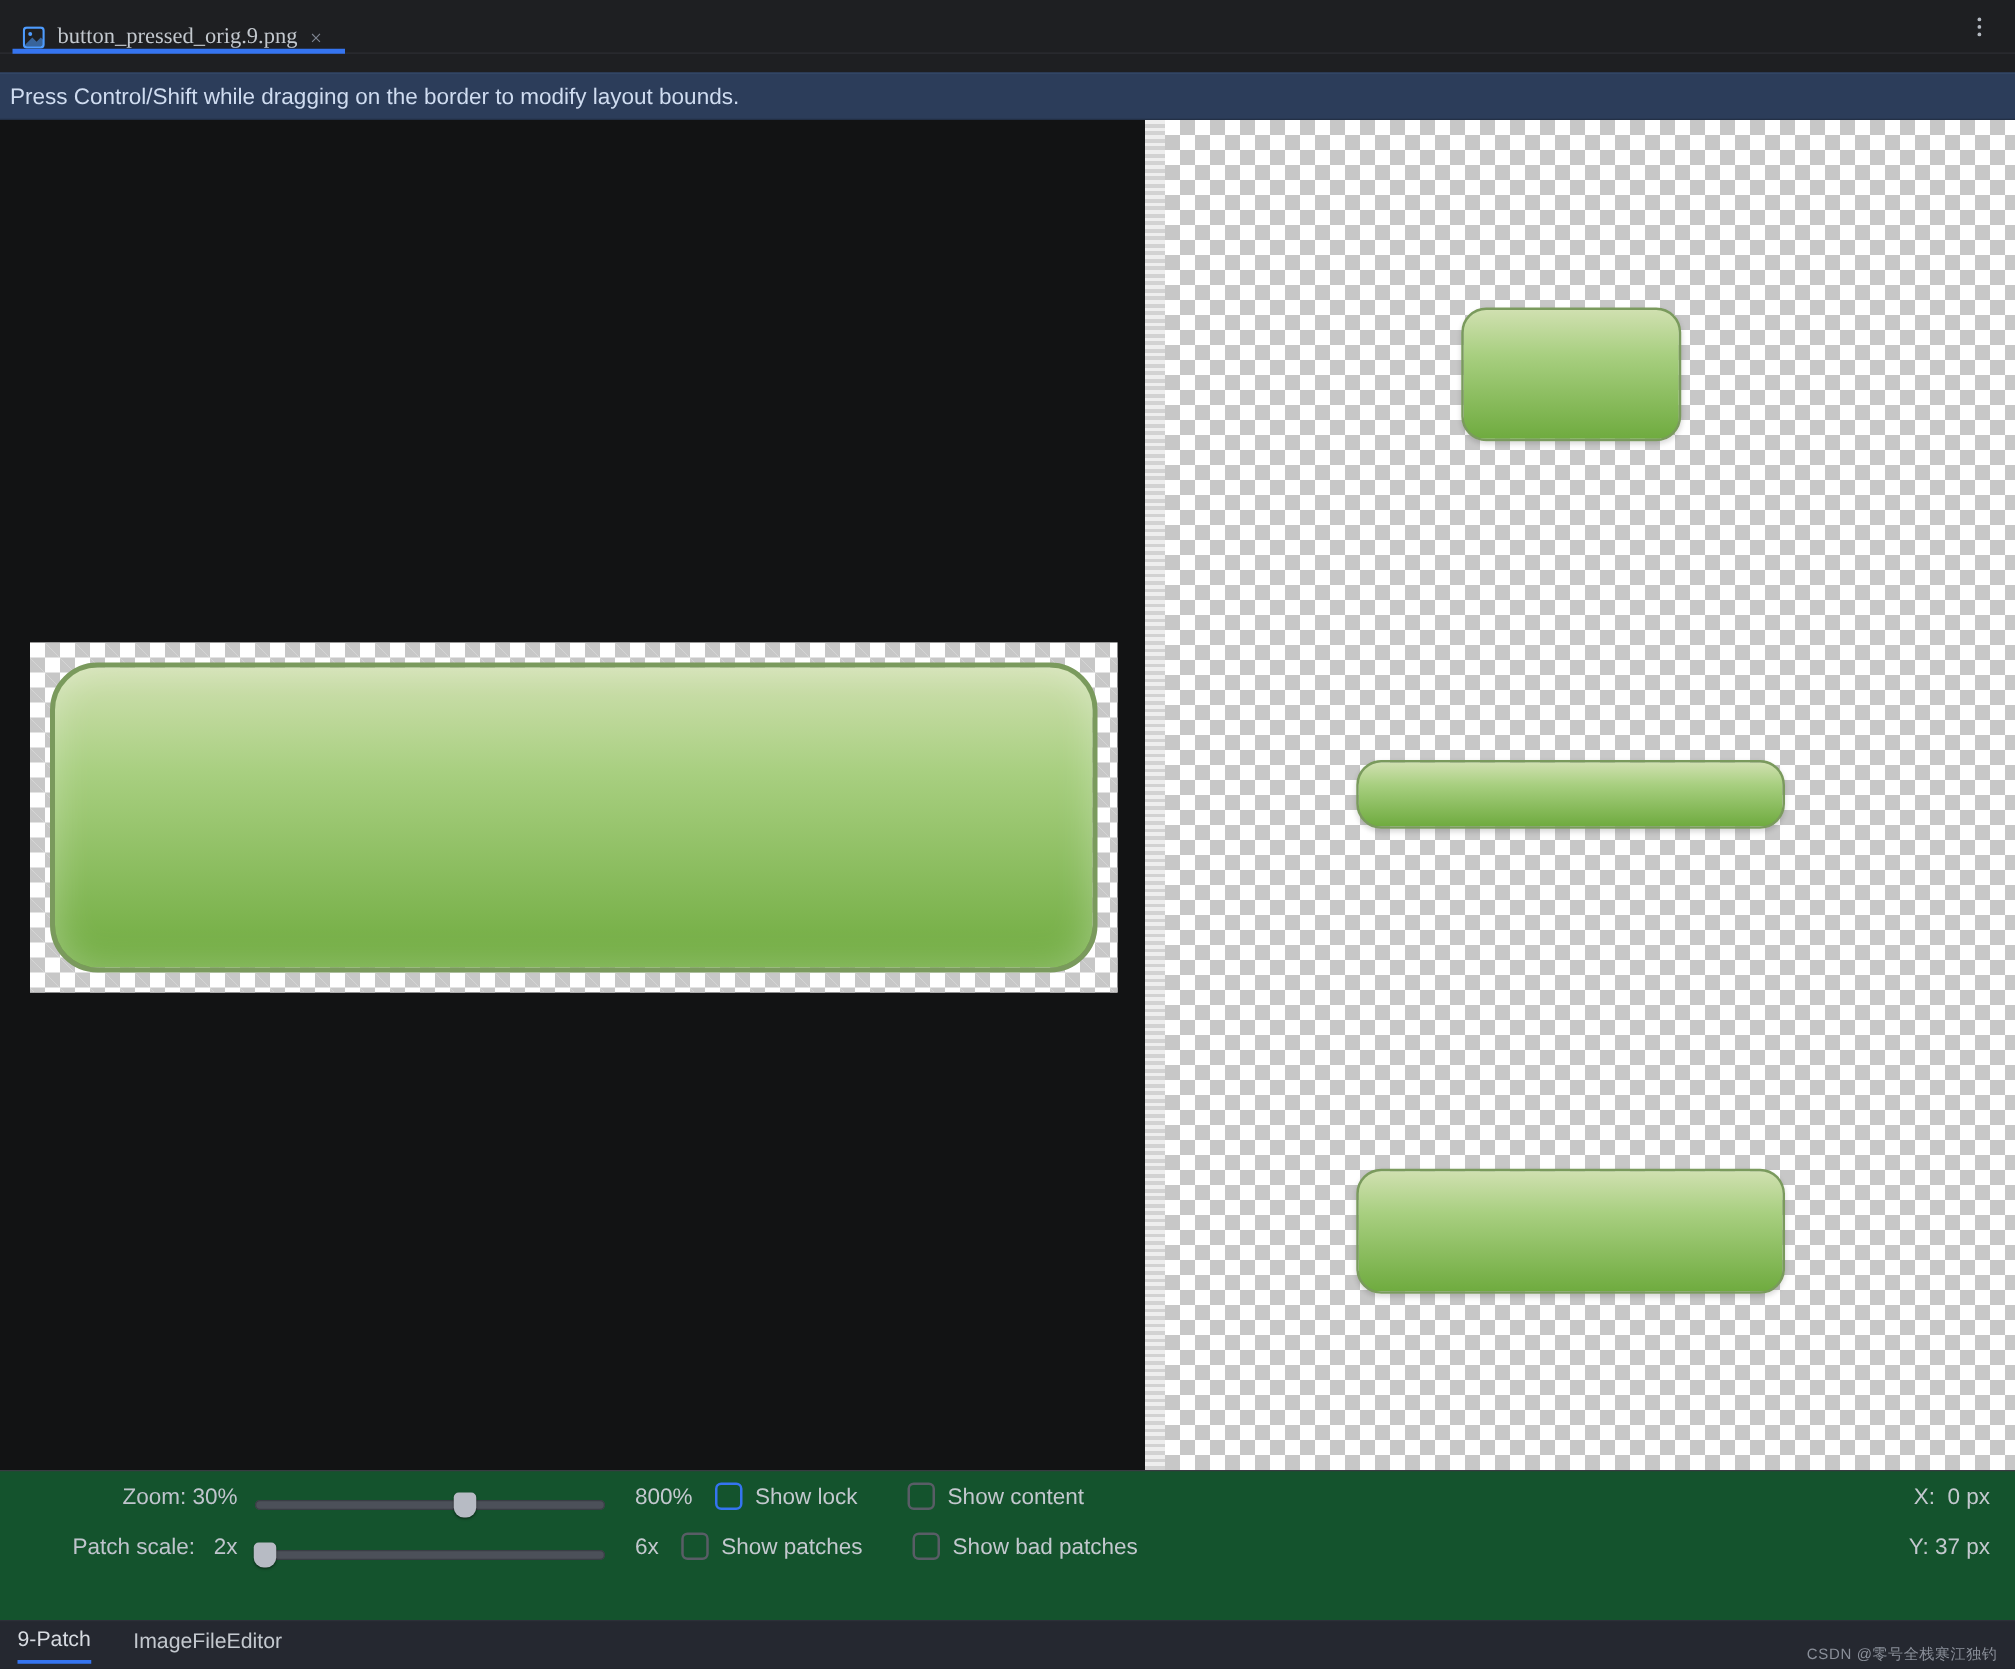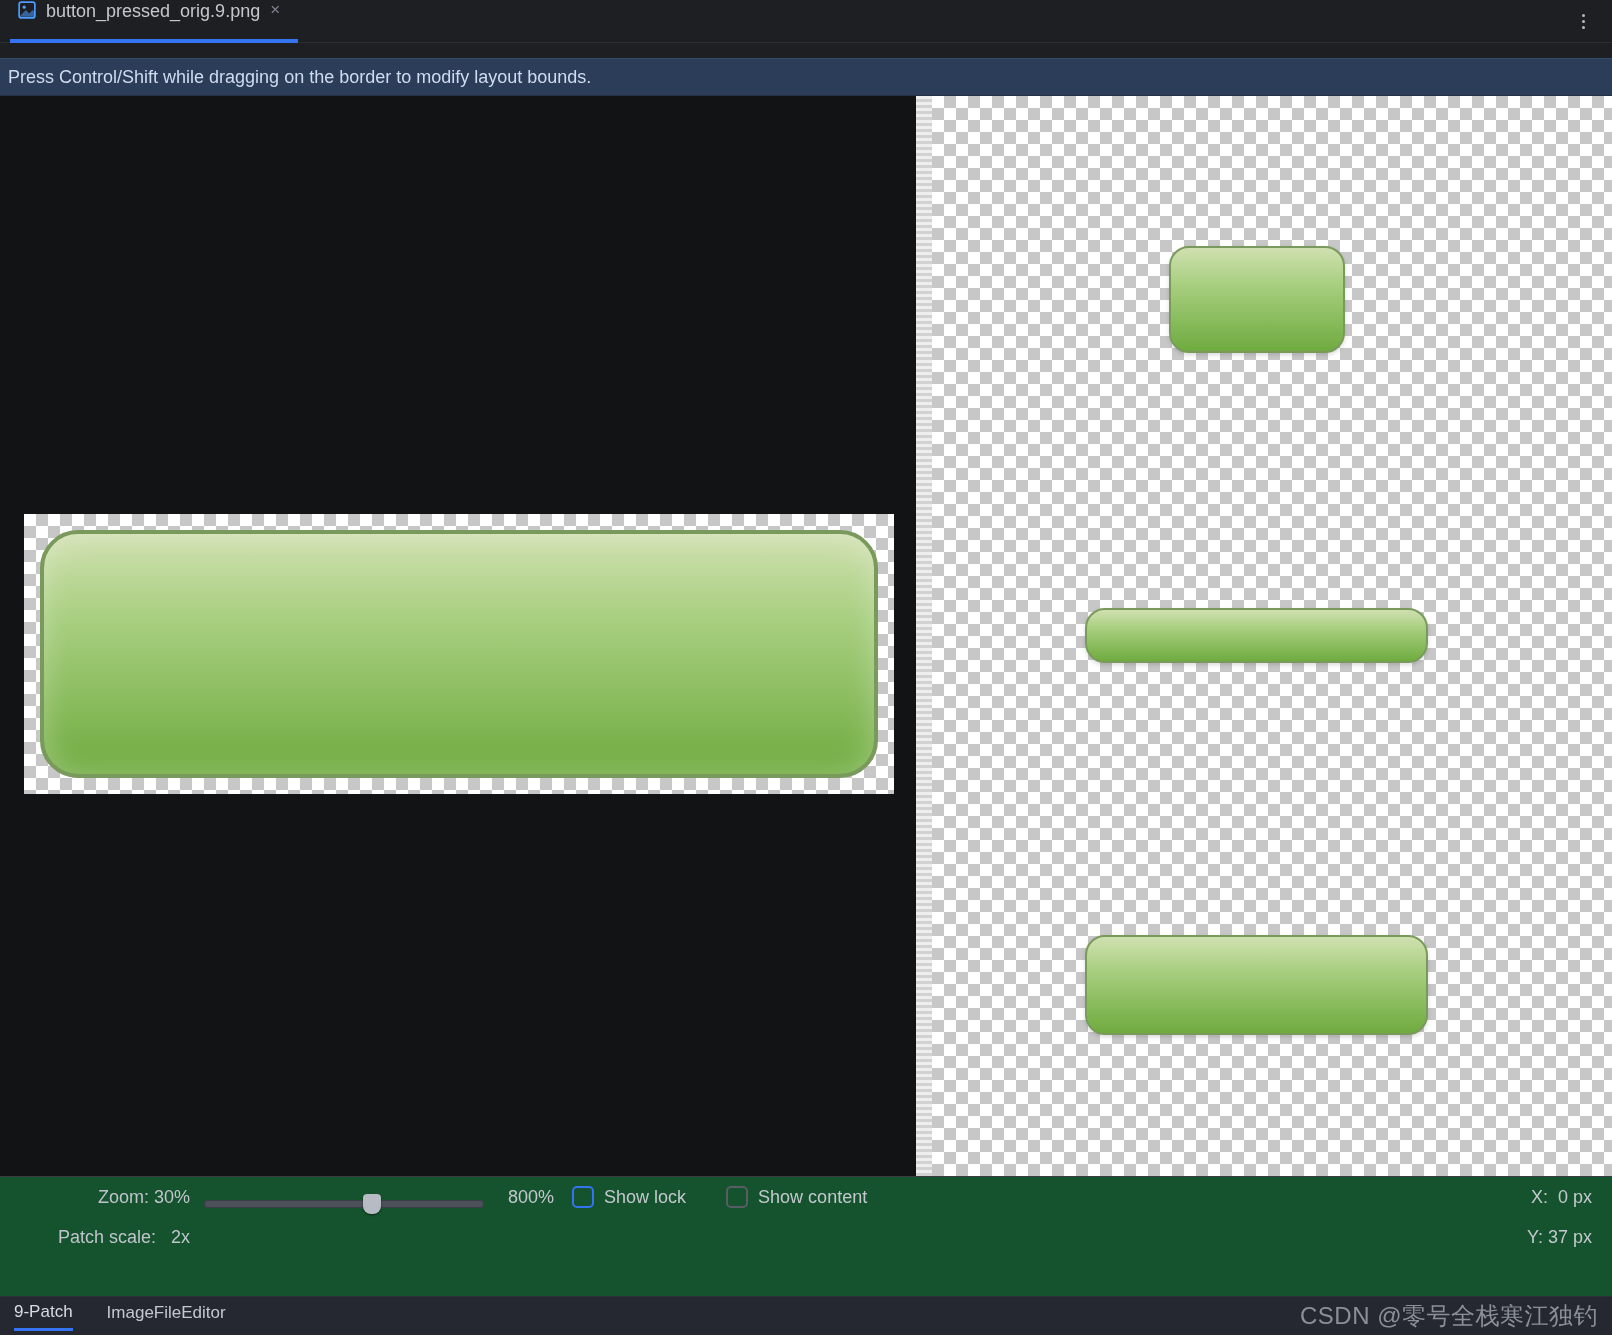--- a/index.html
+++ b/index.html
@@ -15,24 +15,25 @@
   }
 
   
   .tabbar {
     position:absolute; top:0; left:0; right:0; height:43px;
     background:#1e1f22;
     border-bottom:1px solid #2c2e33;
     display:flex; align-items:center; padding-left:10px;
   }
   .tab {
-    display:flex; align-items:flex-start; gap:10px;
+    display:flex; align-items:flex-end; gap:10px;
     padding:0 18px 0 8px; height:100%;
     border-bottom:4px solid #3574f0;
     margin-bottom:-1px;
+    font-family:Liberation Serif, serif;
   }
   .tab .file-icon { width:18px; height:18px; flex:0 0 auto; }
   .tab .close { color:#7f8592; font-size:17px; line-height:1; cursor:pointer; }
   .tabbar .kebab {
     margin-left:auto; margin-right:20px;
     width:18px; height:18px; cursor:pointer;
     display:flex; flex-direction:column; justify-content:center; align-items:center; gap:3px;
   }
   .tabbar .kebab span { width:3px; height:3px; border-radius:50%; background:#b4b9c1; }
 
@@ -142,21 +143,21 @@
   .footer-tabs {
     position:absolute; left:0; right:0; bottom:0; height:39px;
     background:#252830; border-top:1px solid #2d3038;
     display:flex; align-items:center; gap:34px; padding-left:14px;
     font-size:17px;
   }
   .footer-tabs .ft { cursor:pointer; padding-bottom:6px; }
   .footer-tabs .active { border-bottom:3px solid #3574f0; color:#d8dce2; }
   .watermark {
     position:absolute; right:14px; bottom:3px;
-    color:#8a8f99; font-size:24px; letter-spacing:.5px;
+    color:#8a8f99; font-size:12px; letter-spacing:.5px;
     pointer-events:none;
   }
 </style>
 </head>
 <body>
 
 <div class="tabbar">
   <div class="tab">
     <svg class="file-icon" viewBox="0 0 16 16">
       <rect x="1" y="1" width="14" height="14" rx="2" fill="none" stroke="#4e9cff" stroke-width="1.5"></rect>
@@ -220,20 +221,42 @@
       </div>
     </div>
   </div>
   <div class="coords" style="grid-column:3; grid-row:1;">
     <span>X:</span>&nbsp;&nbsp;<span>0 px</span>
   </div>
 
   <div class="lbl" style="grid-row:2;">
     <span>Patch scale:</span>&nbsp;&nbsp;&nbsp;<span>2x</span>
   </div>
+  <div class="row2" style="grid-column:2; grid-row:2;">
+    <div class="slider-wrap">
+      <div class="slider">
+        <div class="thumb" id="patch-thumb" style="left: 3%;"></div>
+      </div>
+      <span>6x</span>
+    </div>
+    <div class="mid-cols">
+      <div class="col">
+        <div class="chk-row">
+          <span class="chk"></span>
+            <span>Show patches</span>
+        </div>
+      </div>
+      <div class="col">
+        <div class="chk-row">
+          <span class="chk"></span>
+            <span>Show bad patches</span>
+        </div>
+      </div>
+    </div>
+  </div>
   <div class="coords" style="grid-column:3; grid-row:2;">
     <span>Y:</span>&nbsp;<span>37 px</span>
   </div>
 
 </div>
 
 <div class="footer-tabs">
   <div class="ft active">9-Patch</div>
   <div class="ft">ImageFileEditor</div>
 </div>

